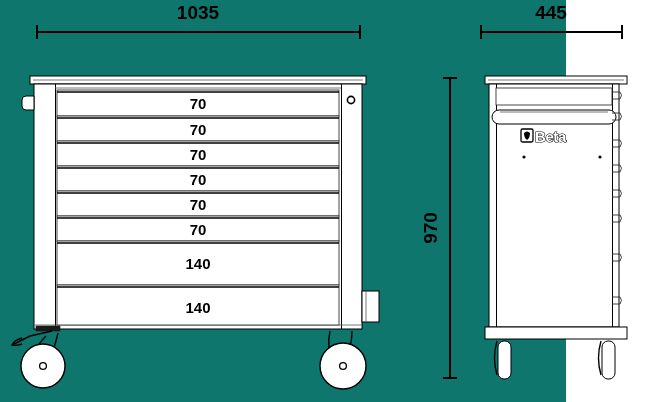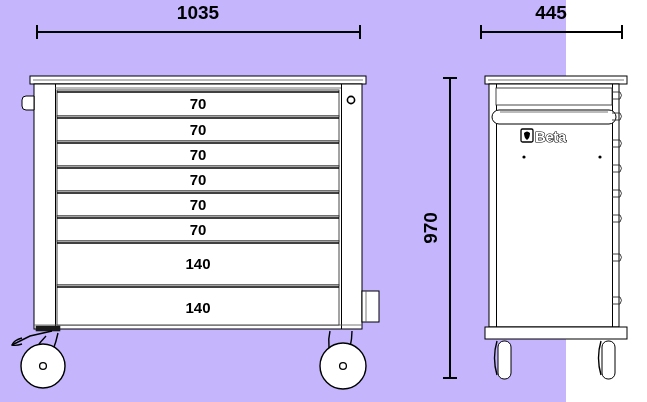--- a/index.html
+++ b/index.html
@@ -11,21 +11,21 @@
   body {
     width: 647px;
     height: 402px;
     overflow: hidden;
     font-family: "Liberation Sans", sans-serif;
   }
   #drawing-root {
     position: relative;
     width: 566px;
     height: 402px;
-    background: #c4b5fd;
+    background: #0f766e;
   }
   svg.drawing {
     display: block;
     width: 647px;
     height: 402px;
   }
   .ln {
     stroke: #000000;
     fill: none;
     stroke-width: 1;

